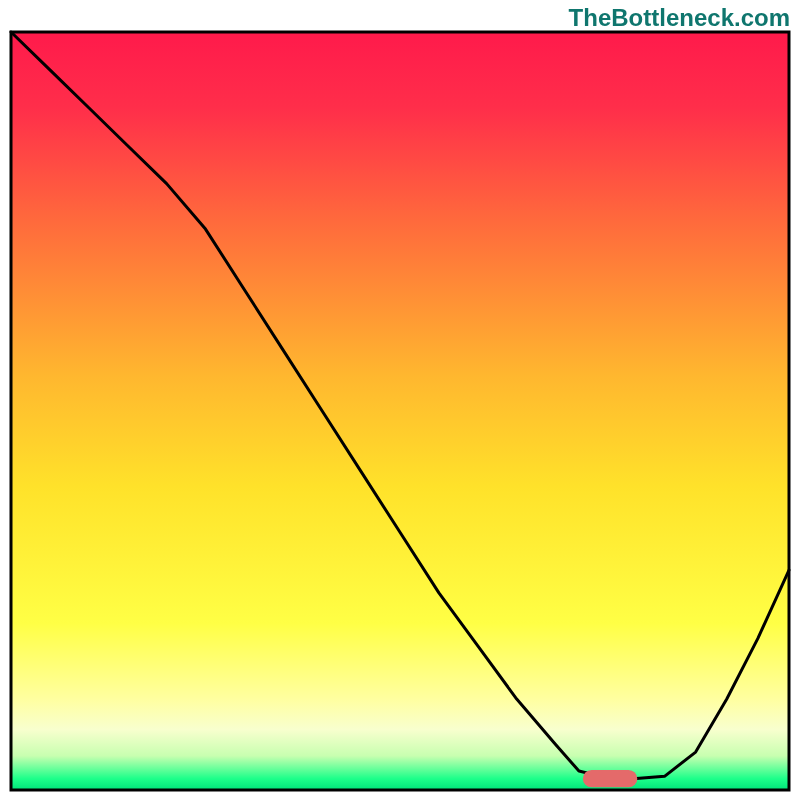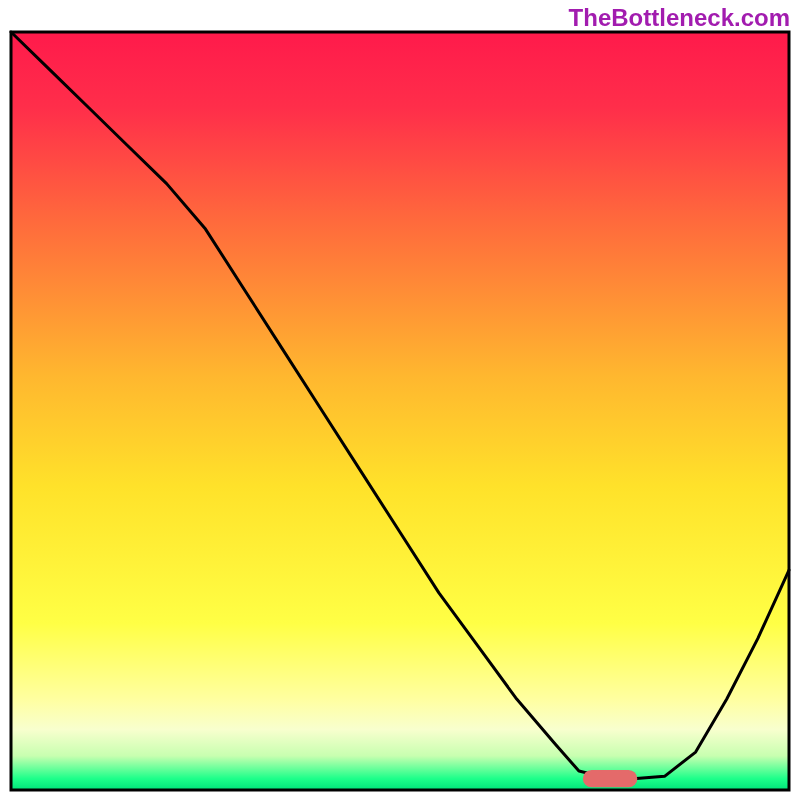--- a/index.html
+++ b/index.html
@@ -15,21 +15,21 @@
     position: relative;
     width: 800px;
     height: 800px;
   }
   .watermark {
     position: absolute;
     top: 4px;
     right: 10px;
     font-size: 24px;
     font-weight: bold;
-    color: #a21caf;
+    color: #0f766e;
     letter-spacing: 0px;
     z-index: 10;
     user-select: none;
   }
   svg.plot {
     position: absolute;
     left: 0;
     top: 0;
     width: 800px;
     height: 800px;

